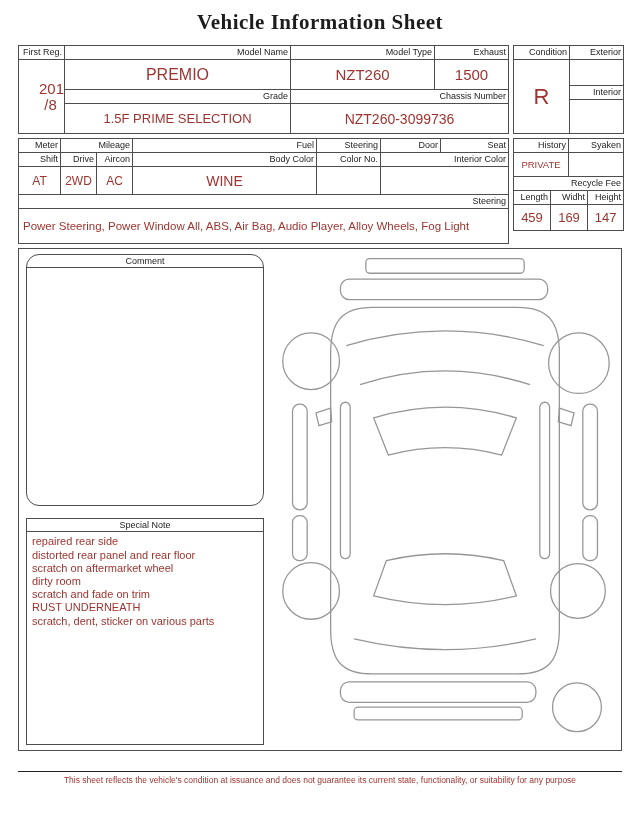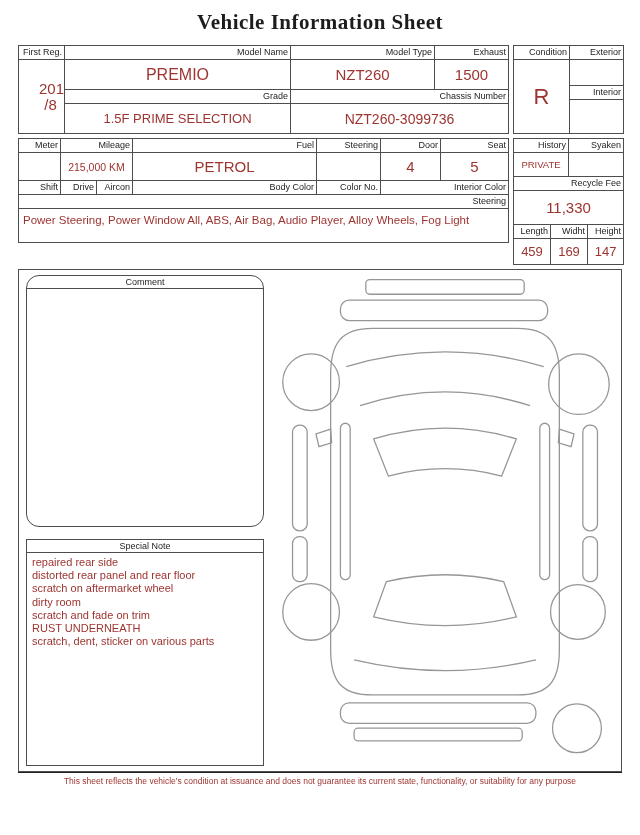--- a/index.html
+++ b/index.html
@@ -35,21 +35,21 @@
   .h34{height:34px;}
   .v16{font-size:16px;}
   .v15{font-size:15px;}
   .v14{font-size:14px;}
   .v13{font-size:13px;}
   .v12{font-size:12px;}
   .v11{font-size:10.5px;}
   .v10{font-size:9.5px;}
   .v22{font-size:22px;}
   .pre{white-space:pre-line;line-height:1.05;padding-left:20px;}
-  .left-align{text-align:left;padding:4px 4px;vertical-align:top;line-height:1.25;font-size:11.5px;}
+  .left-align{text-align:left;padding:10px 4px;vertical-align:top;line-height:1.25;font-size:11.5px;}
   .main-box{
     border:1px solid var(--border);
     height:503px;
     display:flex;
     position:relative;
   }
   .left-col{
     width:250px;
     padding:5px 0 5px 7px;
     display:flex;flex-direction:column;
@@ -58,21 +58,21 @@
   .panel-head{
     font-size:9px;text-align:center;color:var(--label);
     border-bottom:1px solid var(--border);
     height:13px;line-height:13px;
   }
   .comment-box{flex:0 0 252px;border-radius:13px;}
   .note-box{flex:1;margin-top:12px;}
   .note-body{padding:3px 5px;color:var(--red);font-size:11px;line-height:1.2;}
   .diagram-wrap{flex:1;display:flex;justify-content:center;padding-top:6px;}
   .footer{
-    margin-top:0;
+    margin-top:20px;
     border-top:1px solid #222;
     padding:3px 2px 0 2px;
     text-align:center;
     color:var(--red);
     font-size:8.5px;
   }
 </style>
 </head>
 <body>
 
@@ -151,36 +151,36 @@
       <tbody>
           <tr>
         <th>Meter</th>
         <th colspan="2">Mileage</th>
         <th>Fuel</th>
         <th>Steering</th>
         <th>Door</th>
         <th>Seat</th>
       </tr>
       <tr>
-        <td class="h28"></td>
-        <td colspan="2" class="h28 v11">215,000 KM</td>
-        <td class="h28 v15">PETROL</td>
-        <td class="h28"></td>
-        <td class="h28 v15">4</td>
-        <td class="h28 v15">5</td>
-      </tr>
-      <tr>
         <th>Shift</th>
         <th>Drive</th>
         <th>Aircon</th>
         <th>Body Color</th>
         <th>Color No.</th>
         <th colspan="2">Interior Color</th>
       </tr>
       <tr>
+        <td class="h28 v12">AT</td>
+        <td class="h28 v12">2WD</td>
+        <td class="h28 v12">AC</td>
+        <td class="h28 v14">WINE</td>
+        <td class="h28"></td>
+        <td colspan="2" class="h28"></td>
+      </tr>
+      <tr>
         <th colspan="7">Steering</th>
       </tr>
       <tr>
         <td colspan="7" class="h34 left-align">Power Steering, Power Window All, ABS, Air Bag, Audio Player, Alloy Wheels, Fog Light</td>
       </tr>
     </tbody>
       </table>
 
     <table style="width:110px">
       <colgroup>
@@ -195,23 +195,20 @@
           <tr>
         <th colspan="3">History</th>
         <th colspan="3">Syaken</th>
       </tr>
       <tr>
         <td colspan="3" class="h24 v10">PRIVATE</td>
         <td colspan="3" class="h24"></td>
       </tr>
       <tr>
         <th colspan="6">Recycle Fee</th>
-      </tr>
-      <tr>
-        <td colspan="6" class="h34 v15">11,330</td>
       </tr>
       <tr>
         <th colspan="2">Length</th>
         <th colspan="2">Widht</th>
         <th colspan="2">Height</th>
       </tr>
       <tr>
         <td colspan="2" class="h26 v13">459</td>
         <td colspan="2" class="h26 v13">169</td>
         <td colspan="2" class="h26 v13">147</td>

